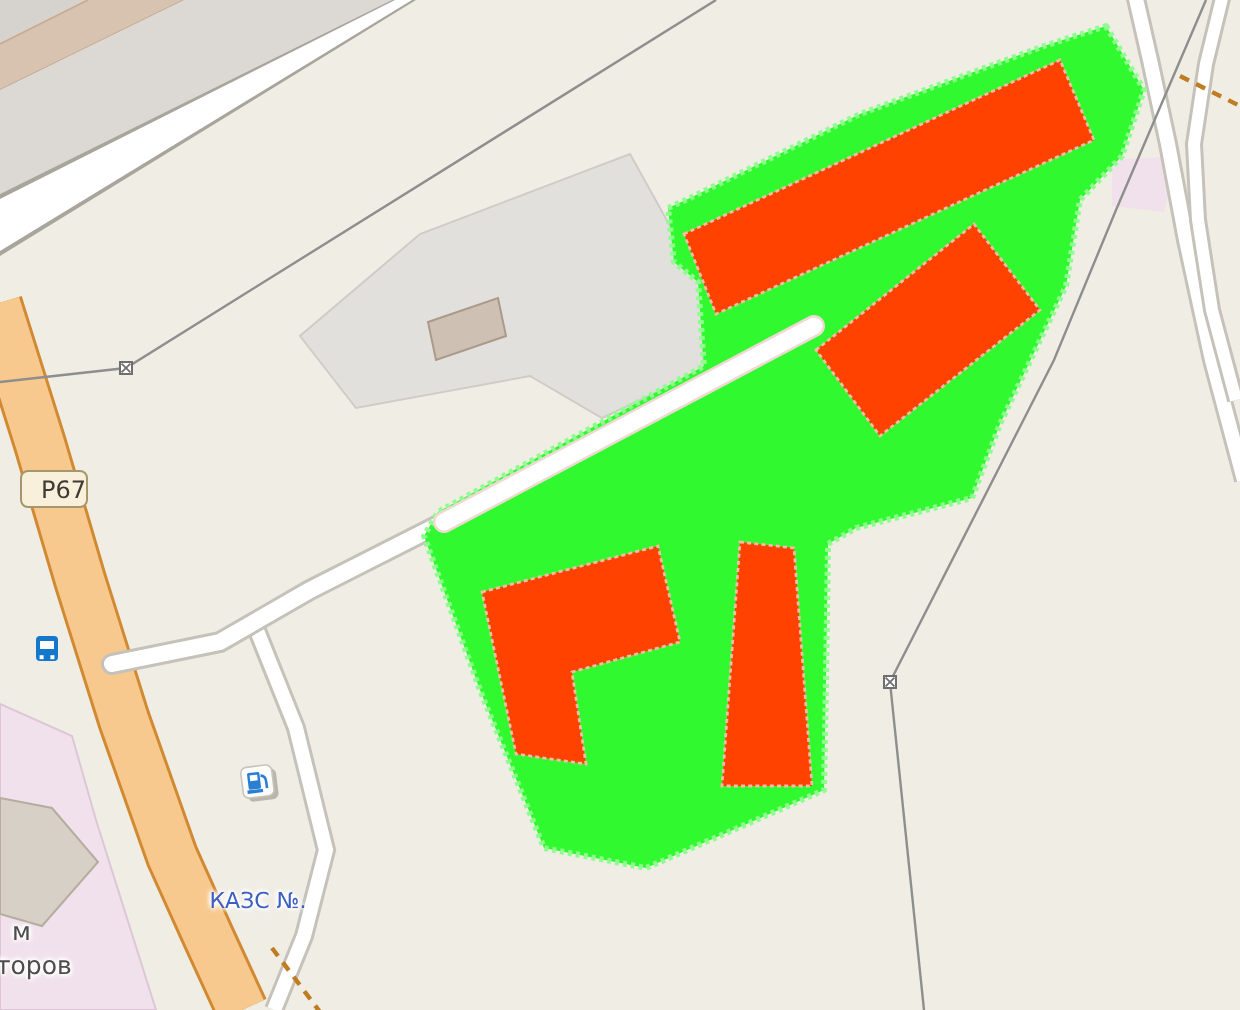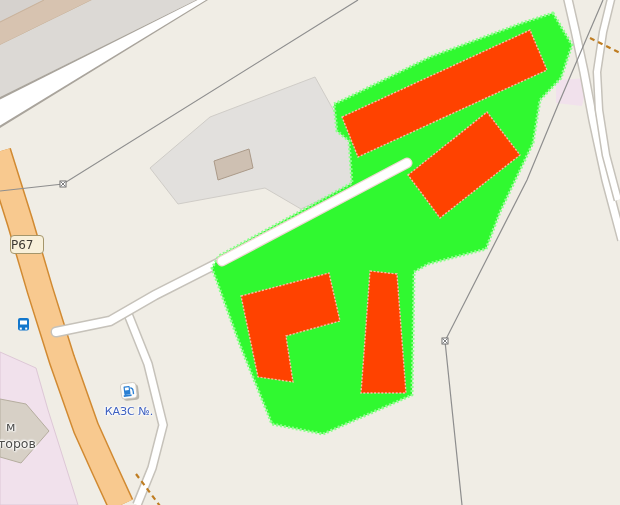--- a/index.html
+++ b/index.html
@@ -5,25 +5,25 @@
   html,body{margin:0;padding:0;background:#888;}
   .stage{
     position:relative;
     width:620px;height:505px;
     overflow:hidden;
     font-family:"DejaVu Sans", sans-serif;
     background:#f0ede5;
   }
   .stage svg{position:absolute;left:0;top:0;display:block;}
   .lbl{position:absolute;line-height:1.1;white-space:nowrap;
-       text-shadow:0 0 2px #fff,0 0 2px #fff,0 0 3px #fff,1px 1px 2px #fff,-1px -1px 2px #fff;}
+       text-shadow:0 0 2px #fff,0 0 2px #fff,0 0 3px #fff,1px 1px 2px #fff,-1px -1px 2px #fff;margin-top:39px;}
   .badge{
     position:absolute;left:10px;top:235px;width:32px;height:17px;
     background:#f8f0da;border:1.5px solid #a5966b;border-radius:4px;
-    color:#3e3a34;font-size:12px;display:flex;align-items:center;justify-content:flex-start;
+    color:#3e3a34;font-size:12px;display:flex;align-items:center;justify-content:flex-end;
   }
   .fuel-label{left:85px;top:406px;width:88px;text-align:center;
     color:#3c5fc0;font-size:11px;}
   .bname{color:#4c4c4a;font-size:12.5px;}
   .bname.l1{left:6px;top:420px;}
   .bname.l2{left:-2px;top:437px;}
 </style>
 </head>
 <body>
 

